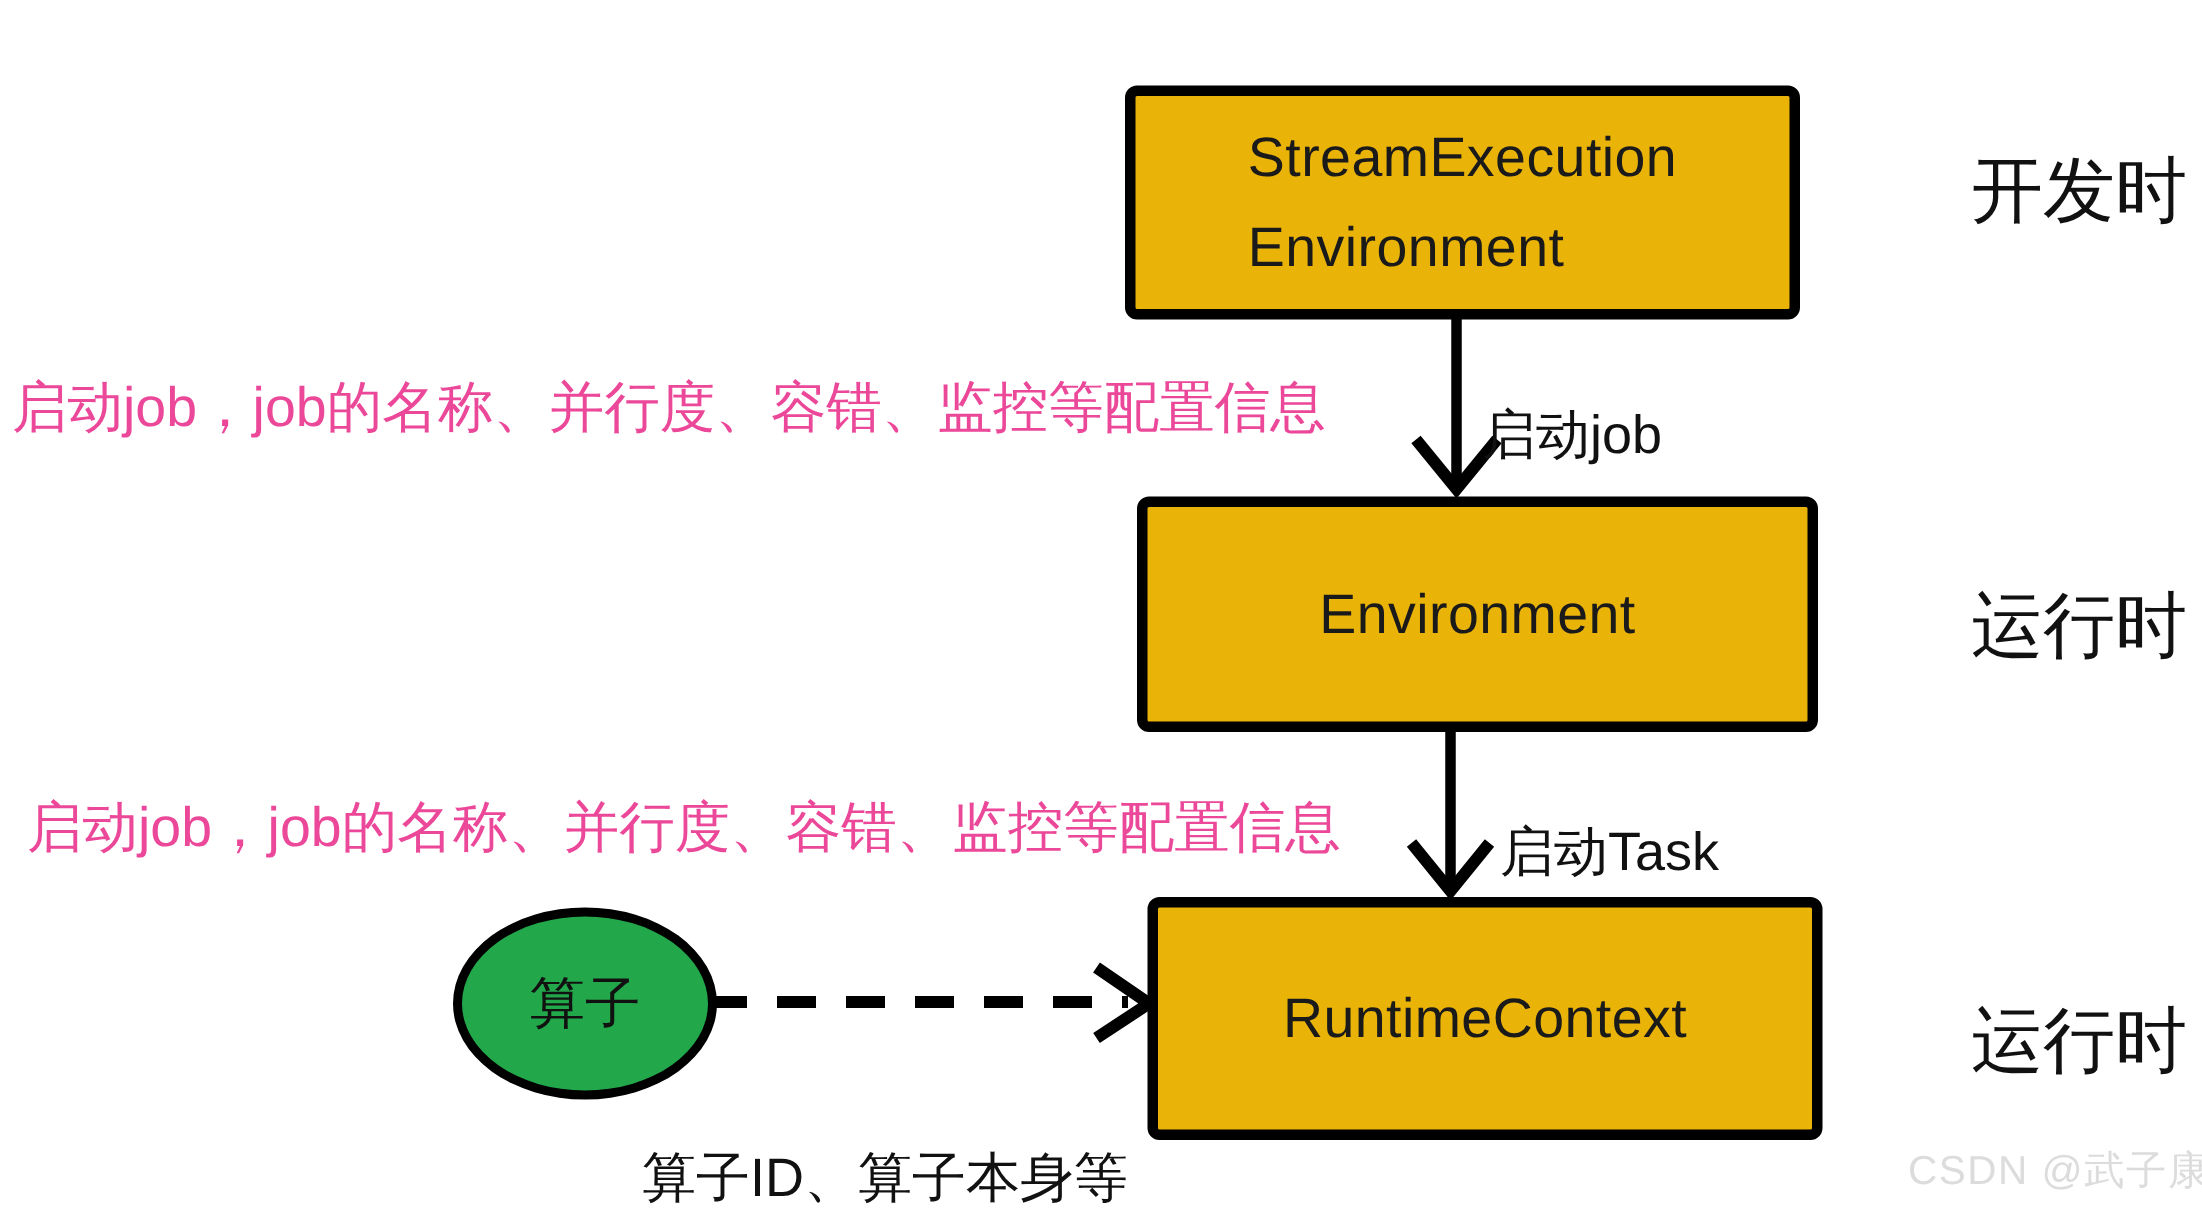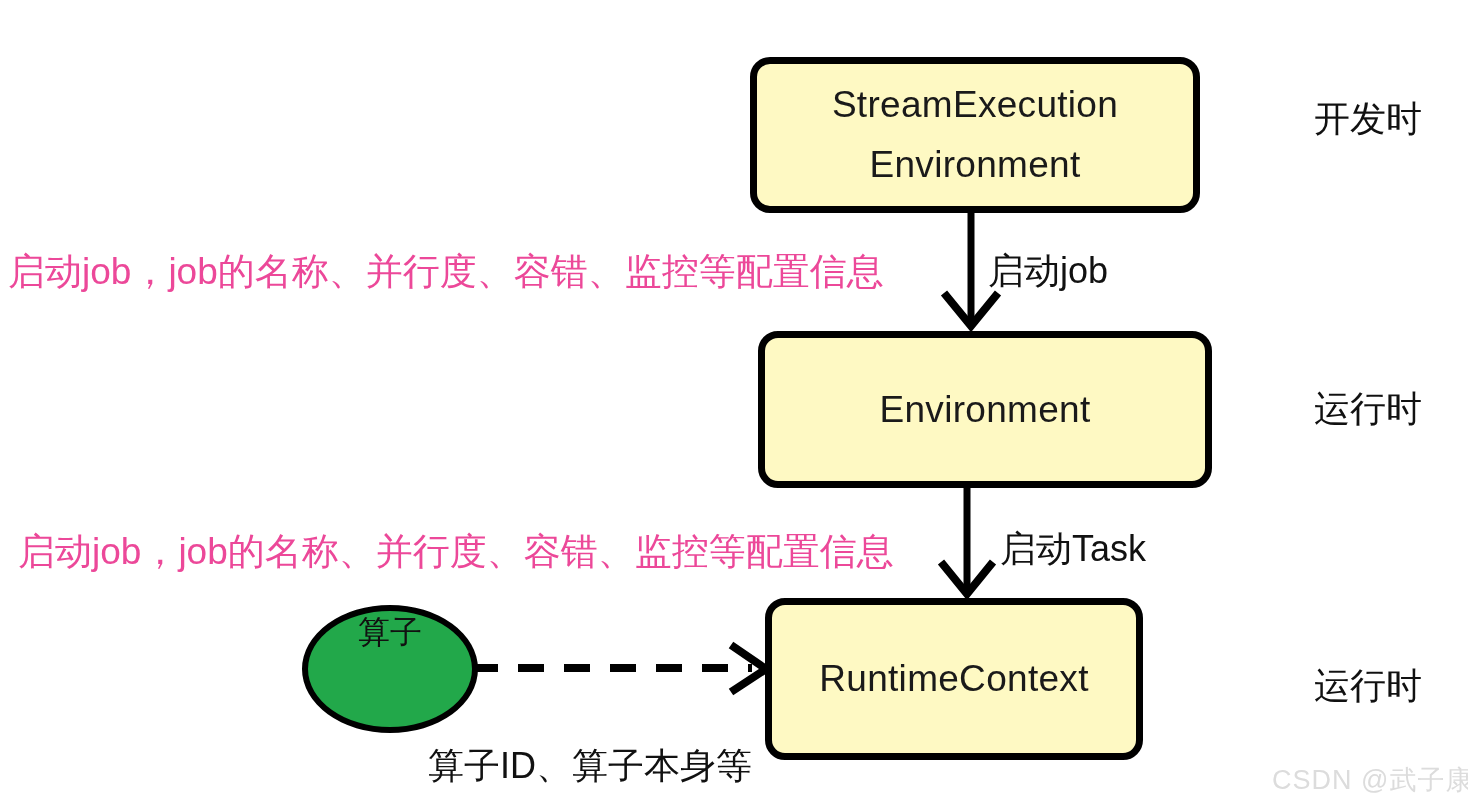--- a/index.html
+++ b/index.html
@@ -20,57 +20,57 @@
   #diagram-svg {
     position: absolute;
     left: 0;
     top: 0;
     width: 1468px;
     height: 808px;
   }
   .node-box {
     position: absolute;
     box-sizing: border-box;
-    background: #fef9c3;
+    background: #eab308;
     border: 7px solid #000000;
-    border-radius: 20px;
+    border-radius: 8px;
     display: flex;
     align-items: center;
     justify-content: center;
-    text-align: center;
     color: #1a1a1a;
     font-size: 37px;
     font-weight: 400;
     line-height: 1.62;
     letter-spacing: 0.3px;
   }
   .node-circle {
     position: absolute;
     box-sizing: border-box;
     background: #22A84A;
     border: 6px solid #000000;
     border-radius: 50%;
     display: flex;
-    align-items: flex-start;
+    align-items: center;
     justify-content: center;
     color: #111111;
-    font-size: 32px;
+    font-size: 37px;
     font-weight: 400;
   }
   .side-label {
     position: absolute;
     color: #111111;
-    font-size: 36px;
+    font-size: 48px;
     white-space: nowrap;
   }
   .edge-label {
     position: absolute;
     color: #111111;
     font-size: 36px;
     white-space: nowrap;
+    margin-top: 19px;
   }
   .flow-note {
     position: absolute;
     color: #ec4899;
     font-size: 37px;
     white-space: nowrap;
     letter-spacing: 0px;
   }
   .watermark {
     position: absolute;
@@ -107,21 +107,21 @@
     <div>
       <div>StreamExecution</div>
       <div>Environment</div>
     </div>
   </div>
 
   <div class="node-box" style="left:758px; top:331px; width:454px; height:157px;">
     <span>Environment</span>
   </div>
 
-  <div class="node-box" style="left:765px; top:598px; width:378px; height:162px;">
+  <div class="node-box" style="left:765px; top:598px; width:450px; height:162px;">
     <span>RuntimeContext</span>
   </div>
 
   <div class="node-circle" style="left:302px; top:605px; width:176px; height:128px;">
     <span>算子</span>
   </div>
 
   <div class="edge-label" style="left:988px; top:247px;">启动job</div>
 
   <div class="edge-label" style="left:428px; top:742px;">算子ID、算子本身等</div>

